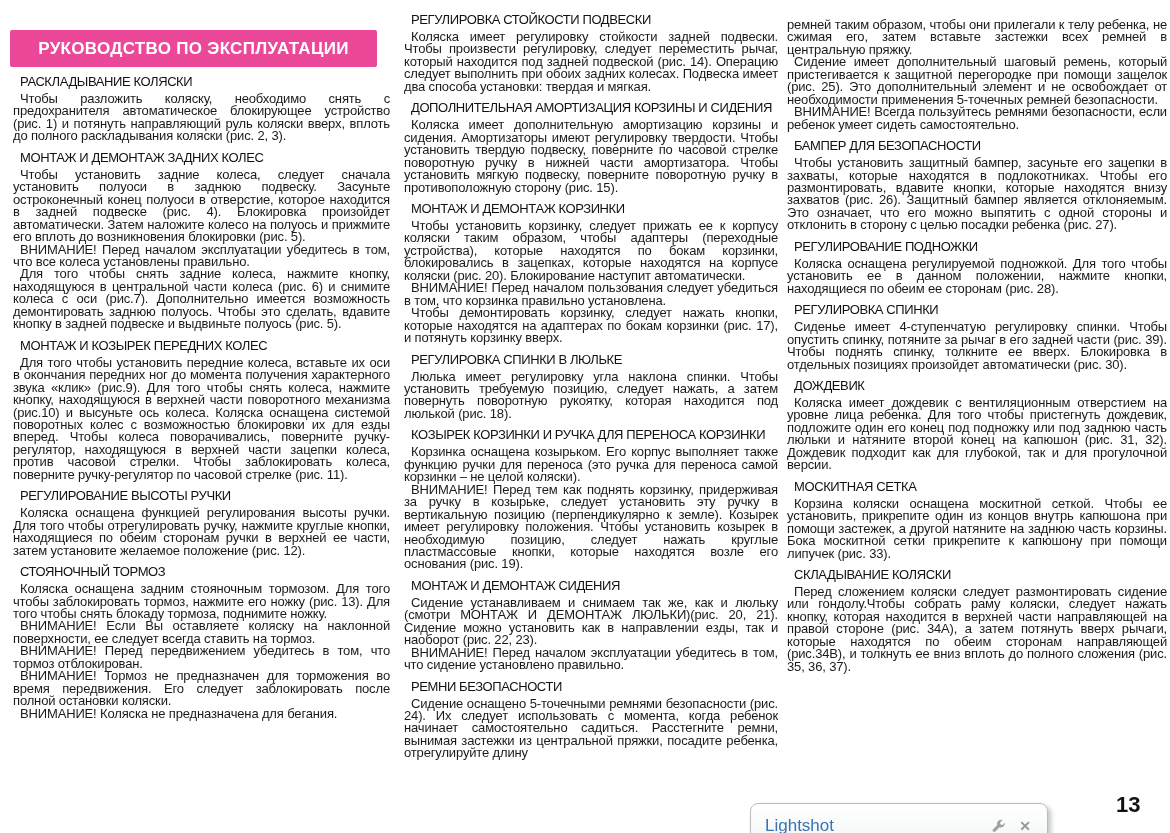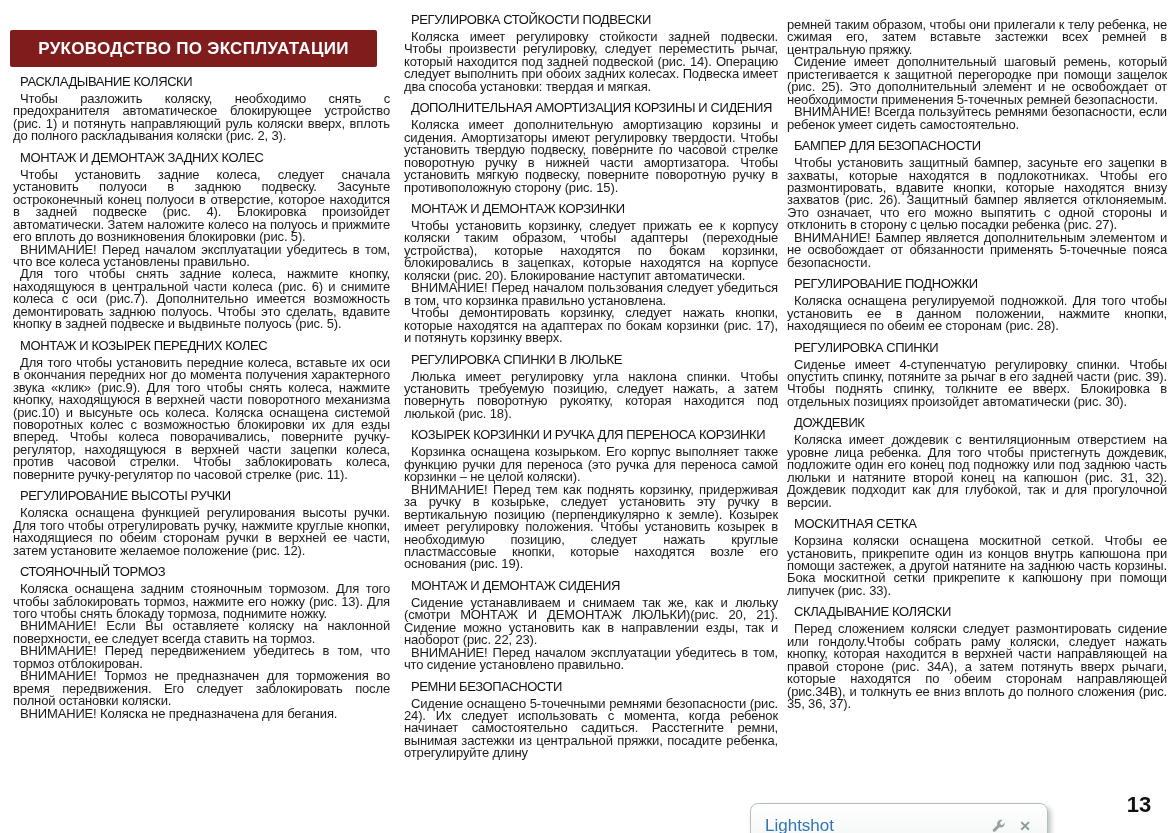--- a/index.html
+++ b/index.html
@@ -90,33 +90,33 @@
   #lightshot .close-glyph {
     color: #8d9b9b;
     font-size: 14px;
     font-weight: bold;
     line-height: 14px;
   }
   #page-number {
     position: absolute;
     left: 1116px; top: 792px;
     width: 46px;
-    text-align: center;
+    text-align: left;
     font-size: 22px;
     font-weight: bold;
     color: #111111;
   }
 </style>
 </head>
 <body>
 
 <div id="page">
 
   <div class="col" id="col1">
-    <div id="banner" style="background: #7f1d1d;">
+    <div id="banner" style="background: #ec4899;">
       <span class="banner-title" style="color: rgb(255, 255, 255);">РУКОВОДСТВО ПО ЭКСПЛУАТАЦИИ</span>
     </div>
     <div class="coltext">
         <h2>РАСКЛАДЫВАНИЕ КОЛЯСКИ</h2>
         <p>Чтобы разложить коляску, необходимо снять с предохранителя автоматическое блокирующее устройство (рис. 1) и потянуть направляющий руль коляски вверх, вплоть до полного раскладывания коляски (рис. 2, 3).</p>
         <h2>МОНТАЖ И ДЕМОНТАЖ ЗАДНИХ КОЛЕС</h2>
         <p>Чтобы установить задние колеса, следует сначала установить полуоси в заднюю подвеску. Засуньте остроконечный конец полуоси в отверстие, которое находится в задней подвеске (рис. 4). Блокировка произойдет автоматически. Затем наложите колесо на полуось и прижмите его вплоть до возникновения блокировки (рис. 5).</p>
         <p>ВНИМАНИЕ! Перед началом эксплуатации убедитесь в том, что все колеса установлены правильно.</p>
         <p>Для того чтобы снять задние колеса, нажмите кнопку, находящуюся в центральной части колеса (рис. 6) и снимите колеса с оси (рис.7). Дополнительно имеется возможность демонтировать заднюю полуось. Чтобы это сделать, вдавите кнопку в задней подвеске и выдвиньте полуось (рис. 5).</p>
         <h2>МОНТАЖ И КОЗЫРЕК ПЕРЕДНИХ КОЛЕС</h2>
@@ -152,21 +152,20 @@
       <h2>РЕМНИ БЕЗОПАСНОСТИ</h2>
       <p>Сидение оснащено 5-точечными ремнями безопасности (рис. 24). Их следует использовать с момента, когда ребенок начинает самостоятельно садиться. Расстегните ремни, вынимая застежки из центральной пряжки, посадите ребенка, отрегулируйте длину</p>
     </div>
 
   <div class="col" id="col3">
       <p class="no-indent">ремней таким образом, чтобы они прилегали к телу ребенка, не сжимая его, затем вставьте застежки всех ремней в центральную пряжку.</p>
       <p>Сидение имеет дополнительный шаговый ремень, который пристегивается к защитной перегородке при помощи защелок (рис. 25). Это дополнительный элемент и не освобождает от необходимости применения 5-точечных ремней безопасности.</p>
       <p>ВНИМАНИЕ! Всегда пользуйтесь ремнями безопасности, если ребенок умеет сидеть самостоятельно.</p>
       <h2>БАМПЕР ДЛЯ БЕЗОПАСНОСТИ</h2>
       <p>Чтобы установить защитный бампер, засуньте его зацепки в захваты, которые находятся в подлокотниках. Чтобы его размонтировать, вдавите кнопки, которые находятся внизу захватов (рис. 26). Защитный бампер является отклоняемым. Это означает, что его можно выпятить с одной стороны и отклонить в сторону с целью посадки ребенка (рис. 27).</p>
-      <p>ВНИМАНИЕ! Бампер является дополнительным элементом и не освобождает от обязанности применять 5-точечные пояса безопасности.</p>
       <h2>РЕГУЛИРОВАНИЕ ПОДНОЖКИ</h2>
       <p>Коляска оснащена регулируемой подножкой. Для того чтобы установить ее в данном положении, нажмите кнопки, находящиеся по обеим ее сторонам (рис. 28).</p>
       <h2>РЕГУЛИРОВКА СПИНКИ</h2>
       <p>Сиденье имеет 4-ступенчатую регулировку спинки. Чтобы опустить спинку, потяните за рычаг в его задней части (рис. 39). Чтобы поднять спинку, толкните ее вверх. Блокировка в отдельных позициях произойдет автоматически (рис. 30).</p>
       <h2>ДОЖДЕВИК</h2>
       <p>Коляска имеет дождевик с вентиляционным отверстием на уровне лица ребенка. Для того чтобы пристегнуть дождевик, подложите один его конец под подножку или под заднюю часть люльки и натяните второй конец на капюшон (рис. 31, 32). Дождевик подходит как для глубокой, так и для прогулочной версии.</p>
       <h2>МОСКИТНАЯ СЕТКА</h2>
       <p>Корзина коляски оснащена москитной сеткой. Чтобы ее установить, прикрепите один из концов внутрь капюшона при помощи застежек, а другой натяните на заднюю часть корзины. Бока москитной сетки прикрепите к капюшону при помощи липучек (рис. 33).</p>
       <h2>СКЛАДЫВАНИЕ КОЛЯСКИ</h2>
       <p>Перед сложением коляски следует размонтировать сидение или гондолу.Чтобы собрать раму коляски, следует нажать кнопку, которая находится в верхней части направляющей на правой стороне (рис. 34А), а затем потянуть вверх рычаги, которые находятся по обеим сторонам направляющей (рис.34В), и толкнуть ее вниз вплоть до полного сложения (рис. 35, 36, 37).</p>

